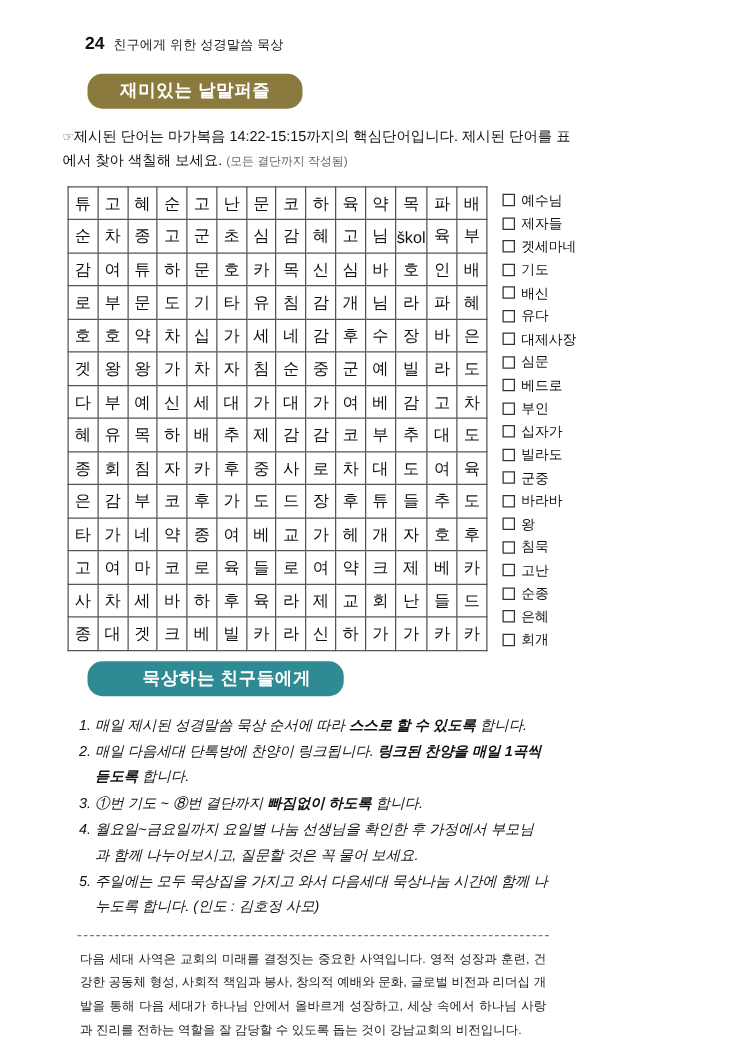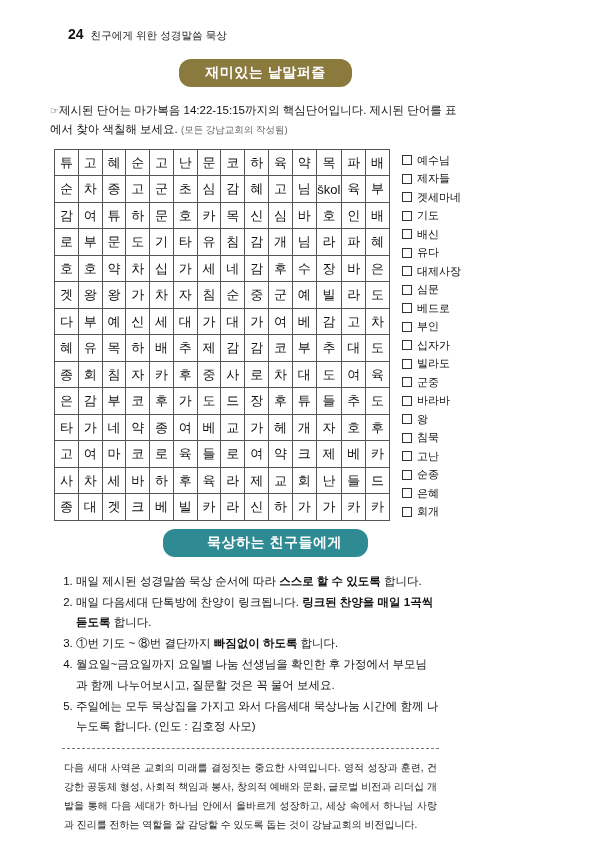--- a/index.html
+++ b/index.html
@@ -50,21 +50,21 @@
     display: inline-block;
     border-radius: 12px;
     padding: 5px 26px;
     color: #ffffff;
     font-size: 14px;
     font-weight: bold;
     letter-spacing: 0.5px;
   }
   .pill.puzzle { background: #8a7a3e; }
   .pill.friends { background: #2e8b93; padding-left: 44px; }
-  .pill-row.left { justify-content: center; padding-left: 30px; }
+  .pill-row.left { justify-content: flex-start; padding-left: 30px; }
   
   .intro {
     font-size: 11.5px;
     line-height: 1.65;
     margin: 0 4px 10px 10px;
     color: #111;
   }
   .intro .pointer { font-size: 10px; color: #444; }
   .intro .small {
     font-size: 9.5px;
@@ -119,20 +119,21 @@
     margin: 4px 10px 16px 14px;
   }
   .note .star { color: #d98b8b; }
   
   ol.steps {
     margin: 0 16px 0 22px;
     padding: 0 0 0 14px;
     font-size: 11.5px;
     line-height: 1.75;
     color: #111;
+    font-style: italic;
   }
   ol.steps > li {
     margin-bottom: 1px;
   }
   .b { font-weight: bold; }
   .sub {
     font-size: 11.5px;
     line-height: 1.75;
     margin: 0 16px 0 0;
   }
@@ -160,21 +161,21 @@
     <span class="page-number">24</span>
     <span class="header-title">친구에게 위한 성경말씀 묵상</span>
   </div>
 
   <div class="pill-row left">
     <span class="pill puzzle">재미있는 낱말퍼즐</span>
   </div>
 
   <p class="intro">
     <span class="pointer">☞</span><span>제시된 단어는 마가복음 14:22-15:15까지의 핵심단어입니다. 제시된 단어를 표에서 찾아 색칠해 보세요.</span>
-    <span class="small">(모든 강남교회의 작성됨)</span>
+    <span class="small">(모든 결단까지 작성됨)</span>
   </p>
 
   <div class="puzzle-area">
     <table class="grid" id="grid-table">
         <tbody>
           <tr>
             <td>튜</td>
             <td>고</td>
             <td>혜</td>
             <td>순</td>

